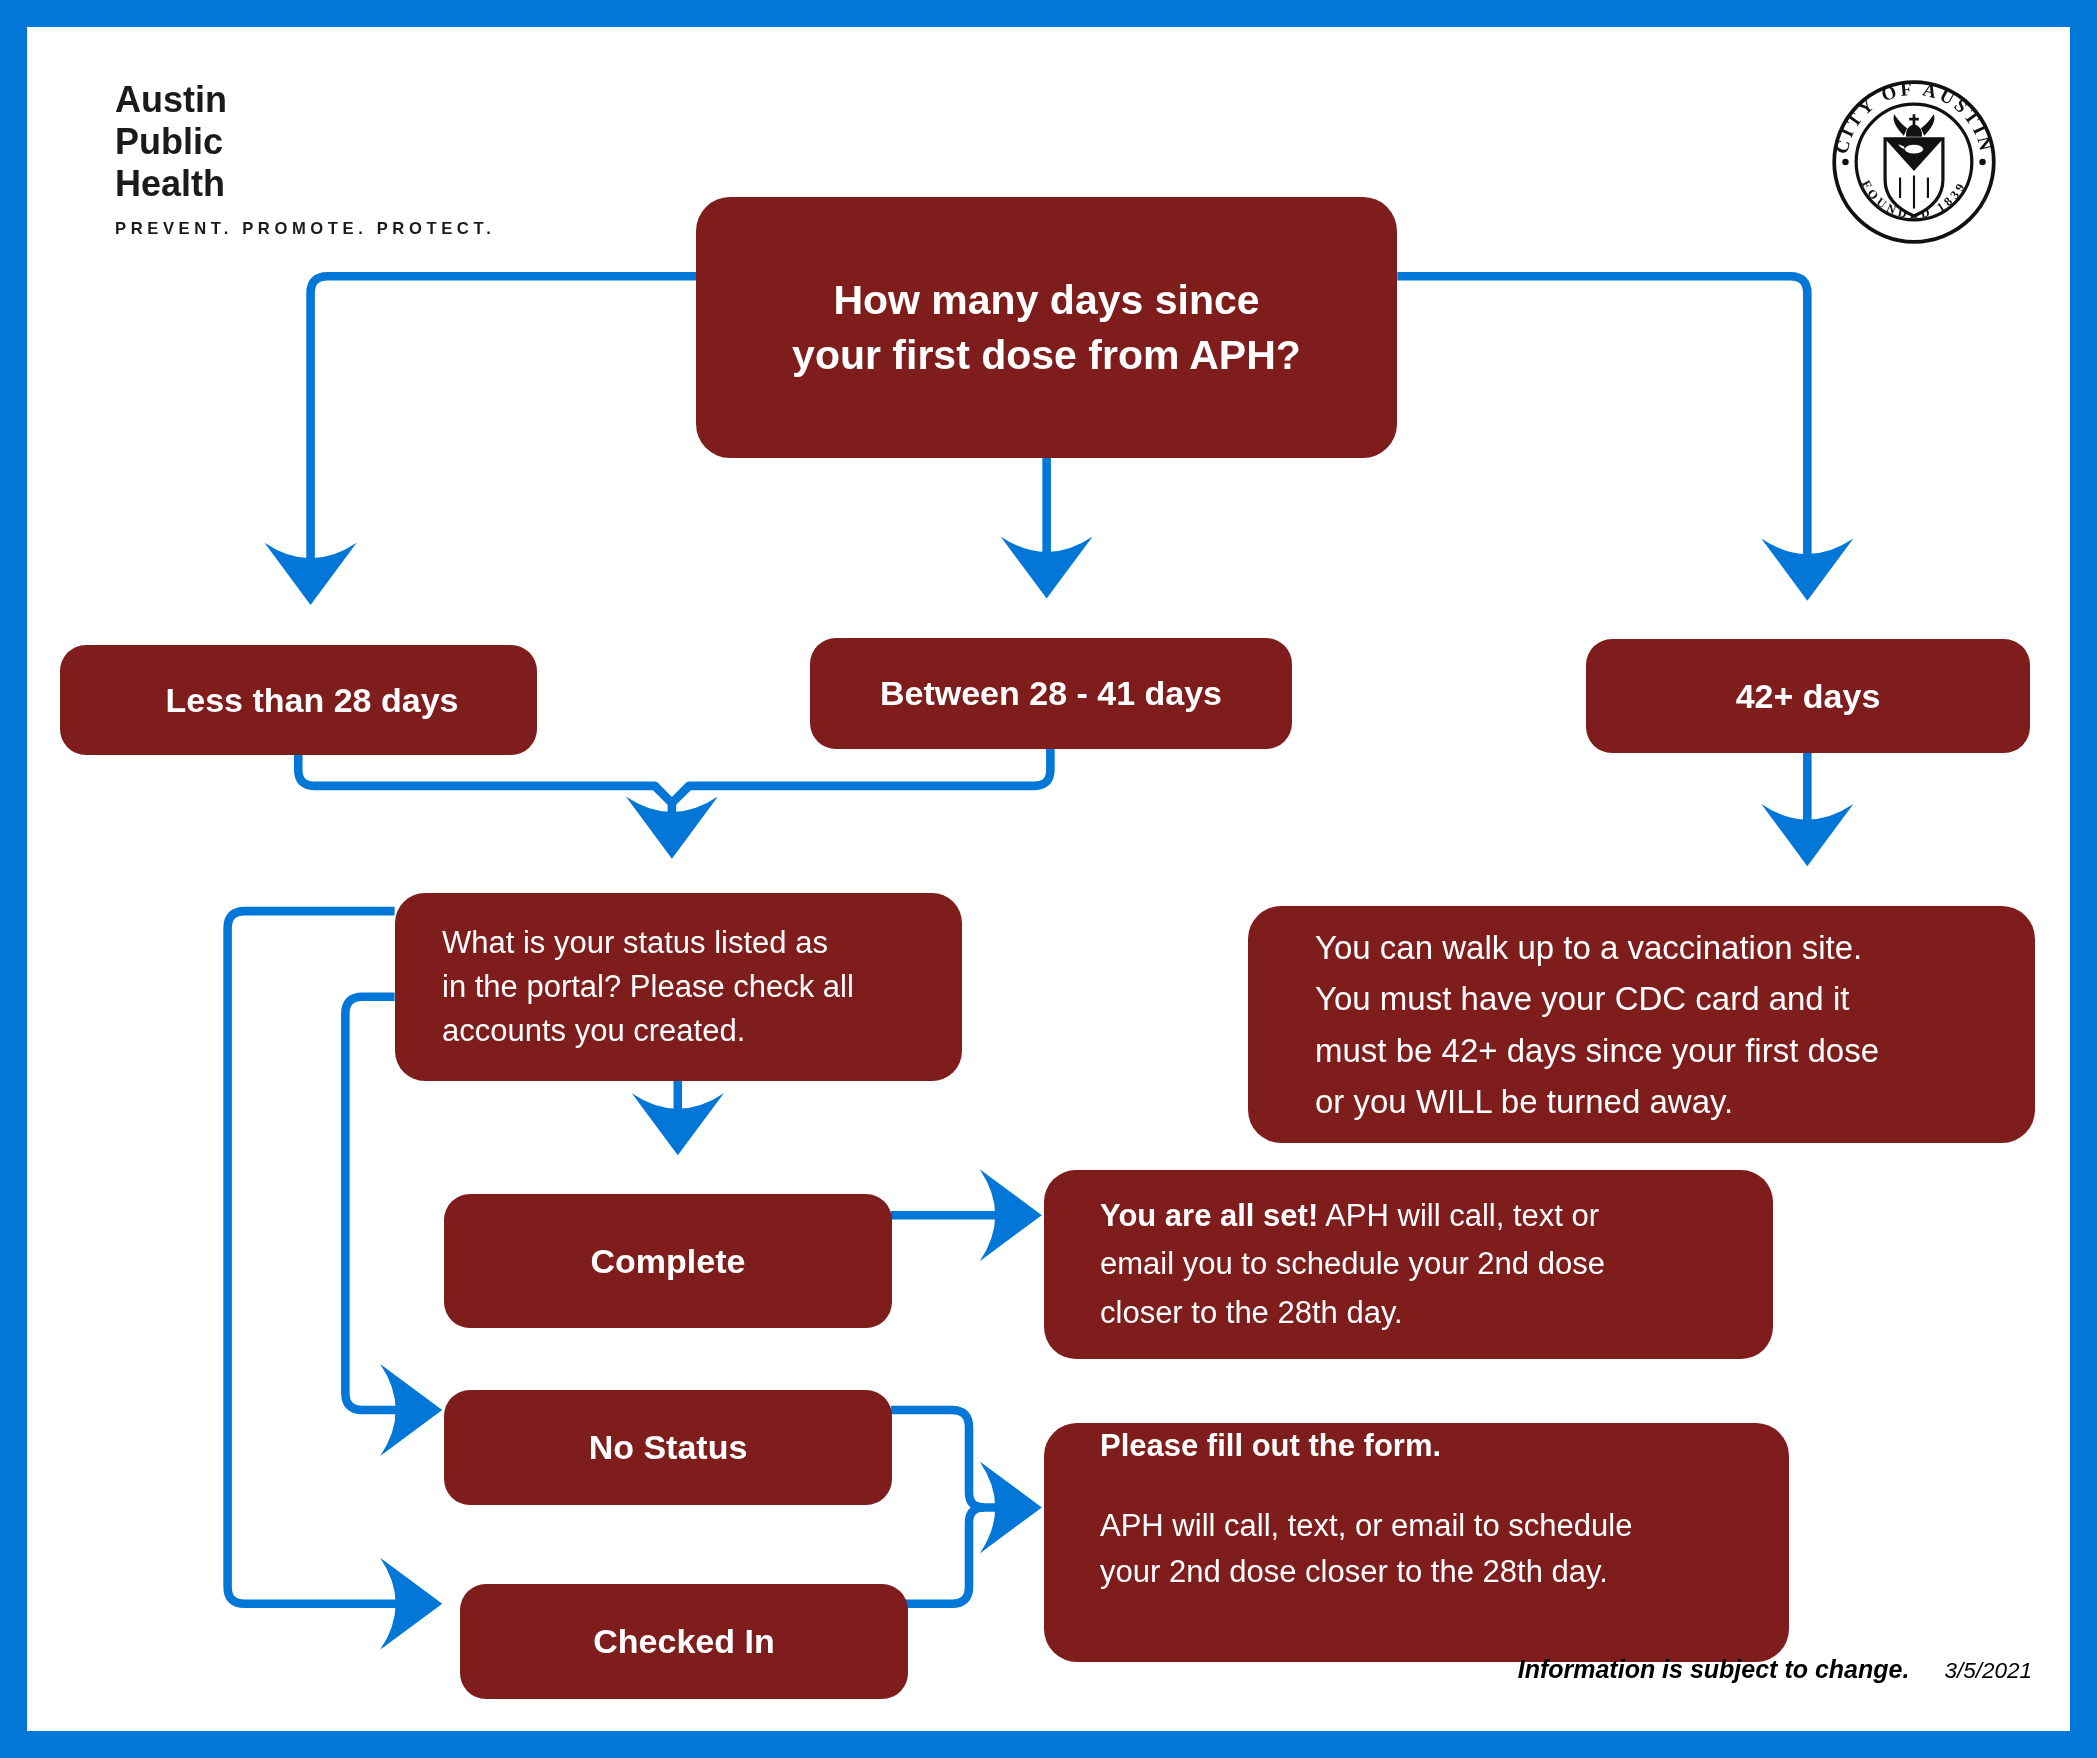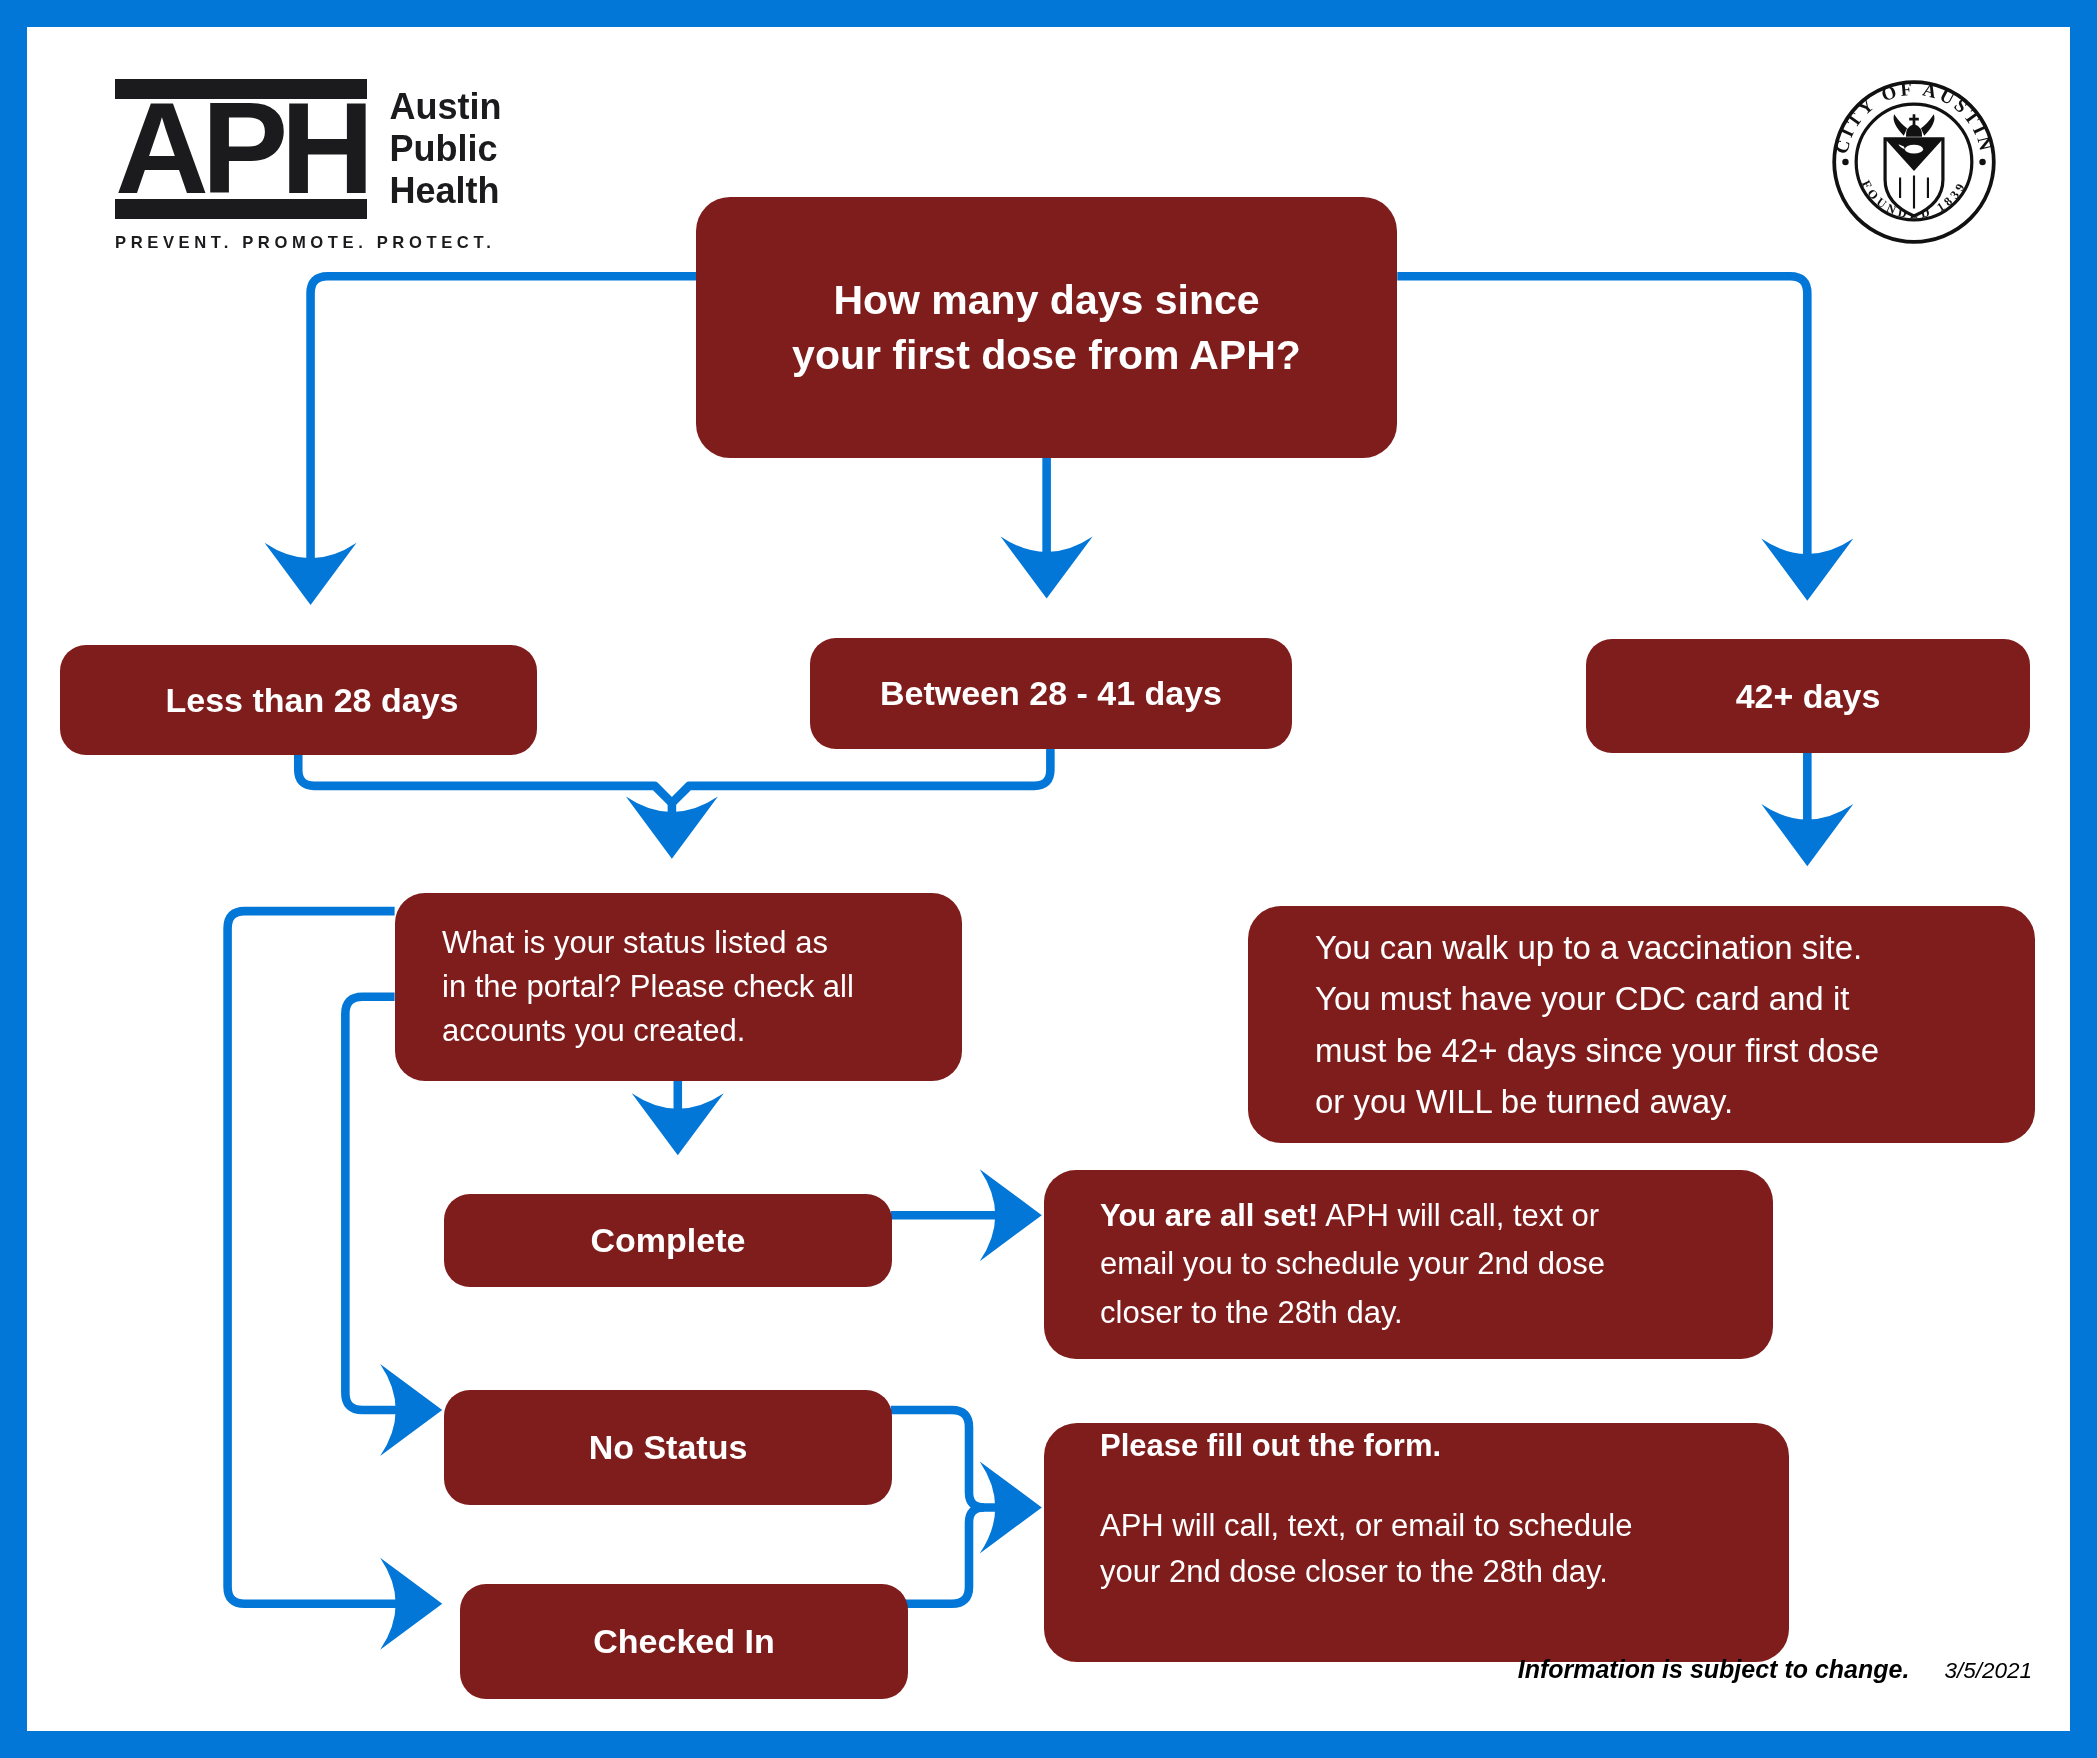--- a/index.html
+++ b/index.html
@@ -24,21 +24,21 @@
   .box-b1       { left:60px;  top:609px; width:477px;  height:110px; border-radius:26px;
                   font-size:34px; font-weight:bold;padding-left:27px; }
   .box-b2       { left:810px; top:602px; width:482px;  height:111px; border-radius:26px;
                   font-size:34px; font-weight:bold; }
   .box-b3       { left:1586px; top:603px; width:444px;  height:114px; border-radius:26px;
                   font-size:34px; font-weight:bold; }
   .box-status   { left:395px;  top:857px; width:567px; height:188px; border-radius:30px;
                   font-size:31px; line-height:1.42; padding:0 37px 0 47px; }
   .box-walkup   { left:1248px; top:870px; width:787px; height:237px; border-radius:33px;
                   font-size:33px; line-height:1.55; padding:0 64px 0 67px; }
-  .box-complete { left:444px;  top:1158px; width:448px;  height:93px; border-radius:26px;
+  .box-complete { left:444px;  top:1158px; width:448px;  height:134px; border-radius:26px;
                   font-size:34px; font-weight:bold; }
   .box-allset   { left:1044px; top:1134px; width:729px; height:189px; border-radius:32px;
                   font-size:31px; line-height:1.55; padding:0 37px 0 56px; }
   .box-nostatus { left:444px;  top:1354px; width:448px;  height:115px; border-radius:26px;
                   font-size:34px; font-weight:bold; }
   .box-checkedin{ left:460px;  top:1548px; width:448px;  height:115px; border-radius:26px;
                   font-size:34px; font-weight:bold; }
   .box-form     { left:1044px; top:1387px; width:745px; height:239px; border-radius:33px;
                   font-size:31px; line-height:1.5; flex-direction:column; align-items:flex-start;
                   justify-content:center; padding:0 43px 16px 56px; }
@@ -111,25 +111,20 @@
 
       <path d="M 826 2996 L 710 2910 Q 768 2996 710 3082 Z"></path>
       <path d="M 826 2634 L 710 2548 Q 768 2634 710 2720 Z"></path>
       <path d="M 1946 2270 L 1830 2184 Q 1888 2270 1830 2356 Z"></path>
       <path d="M 1946 2816 L 1830 2730 Q 1888 2816 1830 2902 Z"></path>
     </g>
   </svg>
 
   <div class="logo">
     <div class="logo-row">
-      <div class="aph-mark">
-        <div class="aph-bar"></div>
-        <div class="aph-text">APH</div>
-        <div class="aph-bar"></div>
-      </div>
       <div class="logo-name pre">Austin
 Public
 Health</div>
     </div>
     <div class="logo-tagline">PREVENT. PROMOTE. PROTECT.</div>
   </div>
 
   <svg class="seal" width="166" height="166" viewBox="0 0 310 310">
     <circle cx="155" cy="155" r="149" fill="#ffffff" stroke="#111111" stroke-width="7"></circle>
     <circle cx="155" cy="155" r="108" fill="#ffffff" stroke="#111111" stroke-width="6"></circle>

